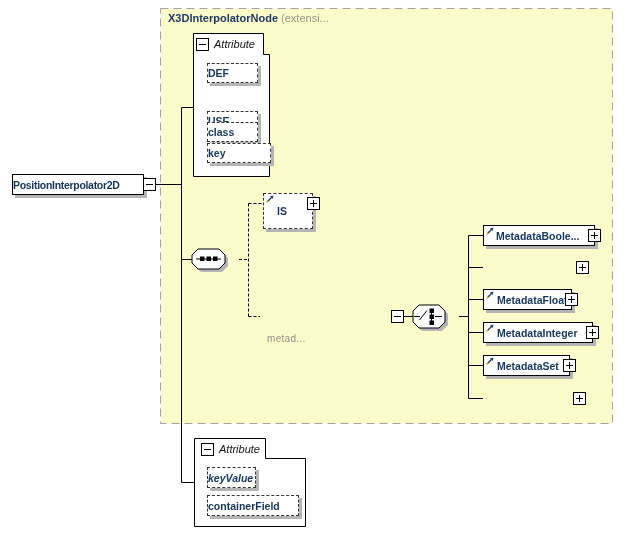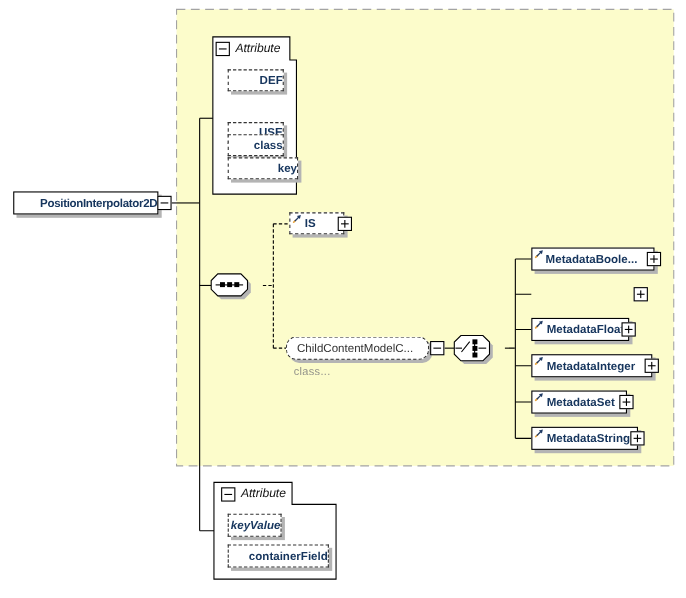--- a/index.html
+++ b/index.html
@@ -6,21 +6,21 @@
   #canvas{position:relative;width:624px;height:544px;background:#fff;
           font-family:"Liberation Sans", sans-serif; overflow:hidden;}
   svg{position:absolute;left:0;top:0;}
 
   
   .ebox{position:absolute;background:#fff;border:1px solid #000;
         box-shadow:3px 3px 0 #b4b4b4;box-sizing:border-box;
         display:flex;align-items:center;white-space:nowrap;
         font-size:10.5px;font-weight:bold;color:#16355d;}
   .dashed{border-style:dashed;border-color:#333;}
-  .centered{justify-content:flex-end;}
+  .centered{justify-content:flex-start;}
   .rounded{border-radius:9px;font-weight:normal;color:#333;font-size:10.5px;
            padding-left:9px;}
   .with-icon{padding-left:13px;}
   .ref-icon{position:absolute;left:2px;bottom:1px;width:9px;height:9px;}
 
   
   .xp{position:absolute;width:11px;height:11px;border:1px solid #000;background:#fff;}
   .xp::before{content:'';position:absolute;left:2px;right:2px;top:5px;height:1px;background:#000;}
   .xp.plus::after{content:'';position:absolute;top:2px;bottom:2px;left:5px;width:1px;background:#000;}
 
@@ -90,20 +90,21 @@
         <line x1="419.5" y1="320" x2="427" y2="310.5" stroke="#000"></line>
         <line x1="431.5" y1="309.5" x2="431.5" y2="323.5" stroke="#000"></line>
         <line x1="435" y1="316.5" x2="442" y2="316.5" stroke="#000"></line>
         <rect x="429.5" y="308.5" width="4.5" height="4.5" fill="#000"></rect>
         <rect x="429.5" y="314.5" width="4.5" height="4.5" fill="#000"></rect>
         <rect x="429.5" y="320.5" width="4.5" height="4.5" fill="#000"></rect>
       </g>
     </g>
   </svg>
 
+  <div class="hdr"><b>X3DInterpolatorNode</b>&nbsp;<span>(extensi...</span></div>
 
   <div class="grp-label" style="left:196px;top:38px;">
     <span class="grp-ico"></span>
     <span class="grp-txt">Attribute</span>
   </div>
 
   <div class="ebox dashed centered" style="left:207px;top:63px;width:51px;height:20px;">
       <span>DEF</span>
     </div>
   <div class="ebox dashed centered" style="left:207px;top:93px;width:51px;height:20px;margin-top:18px;">
@@ -114,35 +115,32 @@
     </div>
   <div class="ebox dashed centered" style="left:207px;top:143px;width:64px;height:20px;">
       <span>key</span>
     </div>
 
   <div class="ebox centered" style="left:12px;top:174px;width:132px;height:21px;letter-spacing:-0.3px;">
       <span>PositionInterpolator2D</span>
     </div>
   <div class="xp" style="left:143px;top:178px;"></div>
 
-  <div class="ebox dashed with-icon" style="left:263px;top:193px;width:50px;height:20px;">
+  <div class="ebox dashed with-icon" style="left:263px;top:193px;width:50px;height:36px;">
     <svg class="ref-icon" viewBox="0 0 9 9">
       <line x1="0.5" y1="8.5" x2="3" y2="6" stroke="#e8a33d" stroke-width="1.6"></line>
       <line x1="2" y1="7" x2="6" y2="3" stroke="#1f3a63" stroke-width="1.2"></line>
       <polygon points="7.5,1.5 3.9,2.4 6.6,5.1" fill="#1f3a63"></polygon>
     </svg>
     <span>IS</span>
   </div>
   <div class="xp plus" style="left:307px;top:197px;"></div>
 
-  <div class="ebox dashed rounded" style="left:260px;top:306px;width:130px;height:21px;">
-      <span>ChildContentModelC...</span>
-    </div>
   <div class="xp" style="left:391px;top:310px;"></div>
-  <div class="note" style="left:267px;top:333px;">class...</div>
+  <div class="note" style="left:267px;top:333px;">metad...</div>
 
   <div class="ebox with-icon" style="left:483px;top:225px;width:112px;height:21px;padding-left:12px;">
     <svg class="ref-icon" viewBox="0 0 9 9">
       <line x1="0.5" y1="8.5" x2="3" y2="6" stroke="#e8a33d" stroke-width="1.6"></line>
       <line x1="2" y1="7" x2="6" y2="3" stroke="#1f3a63" stroke-width="1.2"></line>
       <polygon points="7.5,1.5 3.9,2.4 6.6,5.1" fill="#1f3a63"></polygon>
     </svg>
     <span>MetadataBoole...</span>
   </div>
   <div class="xp plus" style="left:588px;top:229px;"></div>
@@ -172,28 +170,20 @@
   <div class="ebox with-icon" style="left:483px;top:355px;width:87px;height:21px;">
     <svg class="ref-icon" viewBox="0 0 9 9">
       <line x1="0.5" y1="8.5" x2="3" y2="6" stroke="#e8a33d" stroke-width="1.6"></line>
       <line x1="2" y1="7" x2="6" y2="3" stroke="#1f3a63" stroke-width="1.2"></line>
       <polygon points="7.5,1.5 3.9,2.4 6.6,5.1" fill="#1f3a63"></polygon>
     </svg>
     <span>MetadataSet</span>
   </div>
   <div class="xp plus" style="left:563px;top:359px;"></div>
 
-  <div class="ebox with-icon" style="left:483px;top:388px;width:97px;height:21px;">
-    <svg class="ref-icon" viewBox="0 0 9 9">
-      <line x1="0.5" y1="8.5" x2="3" y2="6" stroke="#e8a33d" stroke-width="1.6"></line>
-      <line x1="2" y1="7" x2="6" y2="3" stroke="#1f3a63" stroke-width="1.2"></line>
-      <polygon points="7.5,1.5 3.9,2.4 6.6,5.1" fill="#1f3a63"></polygon>
-    </svg>
-    <span>MetadataString</span>
-  </div>
   <div class="xp plus" style="left:573px;top:392px;"></div>
 
   <div class="grp-label" style="left:201px;top:443px;">
     <span class="grp-ico"></span>
     <span class="grp-txt">Attribute</span>
   </div>
 
   <div class="ebox dashed centered" style="left:207px;top:467px;width:49px;height:21px;font-style:italic;">
       <span>keyValue</span>
     </div>

